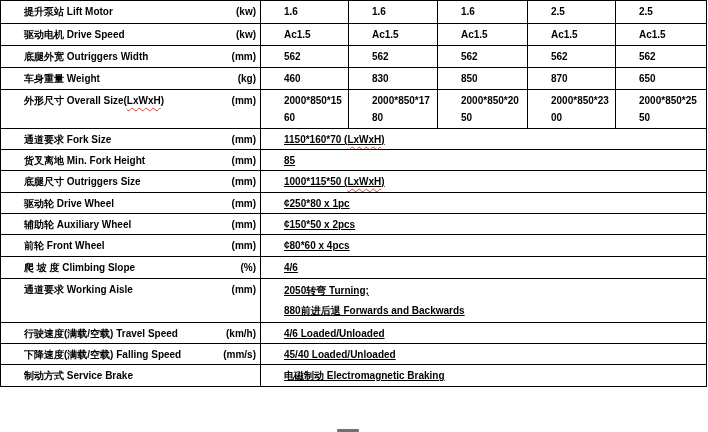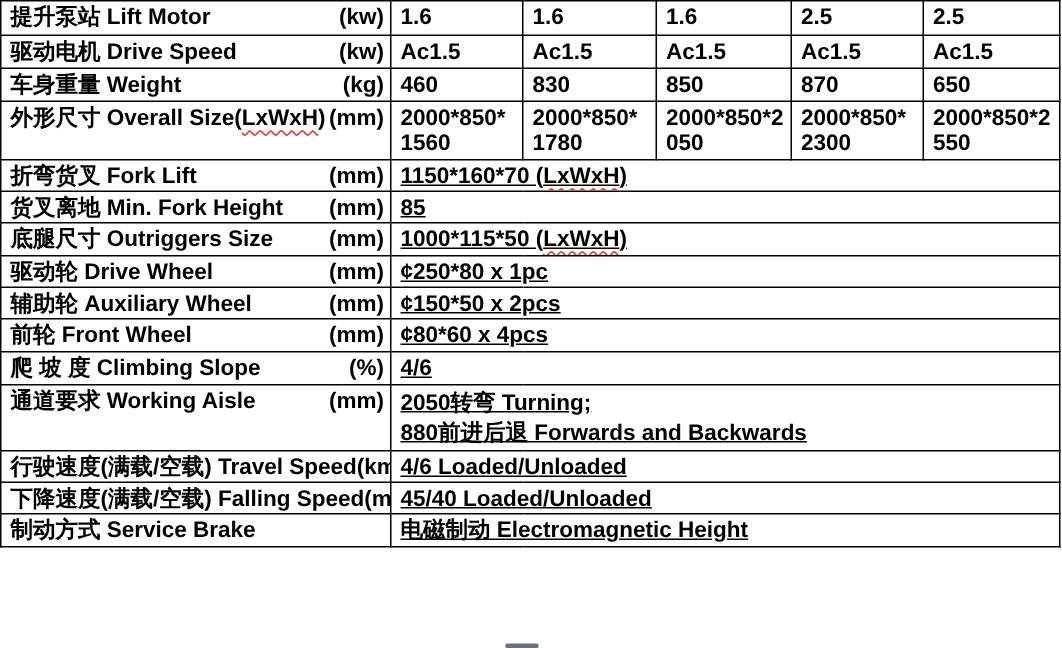--- a/index.html
+++ b/index.html
@@ -1,20 +1,20 @@
 <!DOCTYPE html>
 <html><head>
 <meta charset="utf-8">
 <style>
   html,body{margin:0;padding:0;background:#ffffff;}
   #page{position:relative;width:708px;height:432px;background:#ffffff;overflow:hidden;
         font-family:"Liberation Sans","DejaVu Sans",sans-serif;font-weight:700;color:#000;}
   table.spec{position:absolute;left:0;top:0;border-collapse:collapse;table-layout:fixed;width:706px;}
-  table.spec td{border:1px solid #000;vertical-align:top;padding:2px 4px 1px 6px;
-                font-size:15px;line-height:17px;overflow:hidden;}
+  table.spec td{border:1px solid #000;vertical-align:top;padding:2px 4px 1px 23px;
+                font-size:10px;line-height:17px;overflow:hidden;}
   td.lab{padding-right:8px;}
   .labwrap{display:flex;justify-content:space-between;align-items:flex-start;}
   .labwrap .lab-text{white-space:nowrap;}
   .labwrap.block{display:block;}
   .labwrap.block .unit{display:block;text-align:left;}
   .unit{white-space:nowrap;}
   td.val{padding-left:6px;word-break:break-all;}
   td.merged{padding-left:6px;white-space:pre-line;text-decoration:underline;}
   .sq{text-decoration:underline;text-decoration-style:wavy;text-decoration-color:#e03c31;
       text-decoration-thickness:1px;text-underline-offset:3px;text-decoration-skip-ink:none;}
@@ -57,20 +57,33 @@
           </td>
         <td class="val">Ac1.5</td>
         <td class="val">Ac1.5</td>
         <td class="val">Ac1.5</td>
         <td class="val">Ac1.5</td>
         <td class="val">Ac1.5</td>
       </tr>
       <tr style="height:22px">
         <td class="lab">
             <div class="labwrap">
+          <span class="lab-text">底腿外宽 Outriggers Width</span>
+          <span class="unit">(mm)</span>
+            </div>
+          </td>
+        <td class="val">562</td>
+        <td class="val">562</td>
+        <td class="val">562</td>
+        <td class="val">562</td>
+        <td class="val">562</td>
+      </tr>
+      <tr style="height:22px">
+        <td class="lab">
+            <div class="labwrap">
           <span class="lab-text">车身重量 Weight</span>
           <span class="unit">(kg)</span>
             </div>
           </td>
         <td class="val">460</td>
         <td class="val">830</td>
         <td class="val">850</td>
         <td class="val">870</td>
         <td class="val">650</td>
       </tr>
@@ -83,21 +96,21 @@
           </td>
         <td class="val">2000*850*1560</td>
         <td class="val">2000*850*1780</td>
         <td class="val">2000*850*2050</td>
         <td class="val">2000*850*2300</td>
         <td class="val">2000*850*2550</td>
       </tr>
       <tr style="height:21px">
         <td class="lab">
             <div class="labwrap">
-          <span class="lab-text">折弯货叉 Fork Lift</span>
+          <span class="lab-text">通道要求 Fork Size</span>
           <span class="unit">(mm)</span>
             </div>
           </td>
         <td class="merged" colspan="5">1150*160*70 (<span class="sq">LxWxH</span>)</td>
       </tr>
       <tr style="height:20px">
         <td class="lab">
             <div class="labwrap">
           <span class="lab-text">货叉离地 Min. Fork Height</span>
           <span class="unit">(mm)</span>
@@ -178,18 +191,18 @@
           </td>
         <td class="merged" colspan="5">45/40 Loaded/Unloaded</td>
       </tr>
       <tr style="height:22px">
         <td class="lab">
             <div class="labwrap">
           <span class="lab-text">制动方式 Service Brake</span>
           <span class="unit"></span>
             </div>
           </td>
-        <td class="merged" colspan="5">电磁制动 Electromagnetic Height</td>
+        <td class="merged" colspan="5">电磁制动 Electromagnetic Braking</td>
       </tr>
     </tbody>
   </table>
   <div id="scroll-frag"></div>
 </div>
 
 </body></html>

